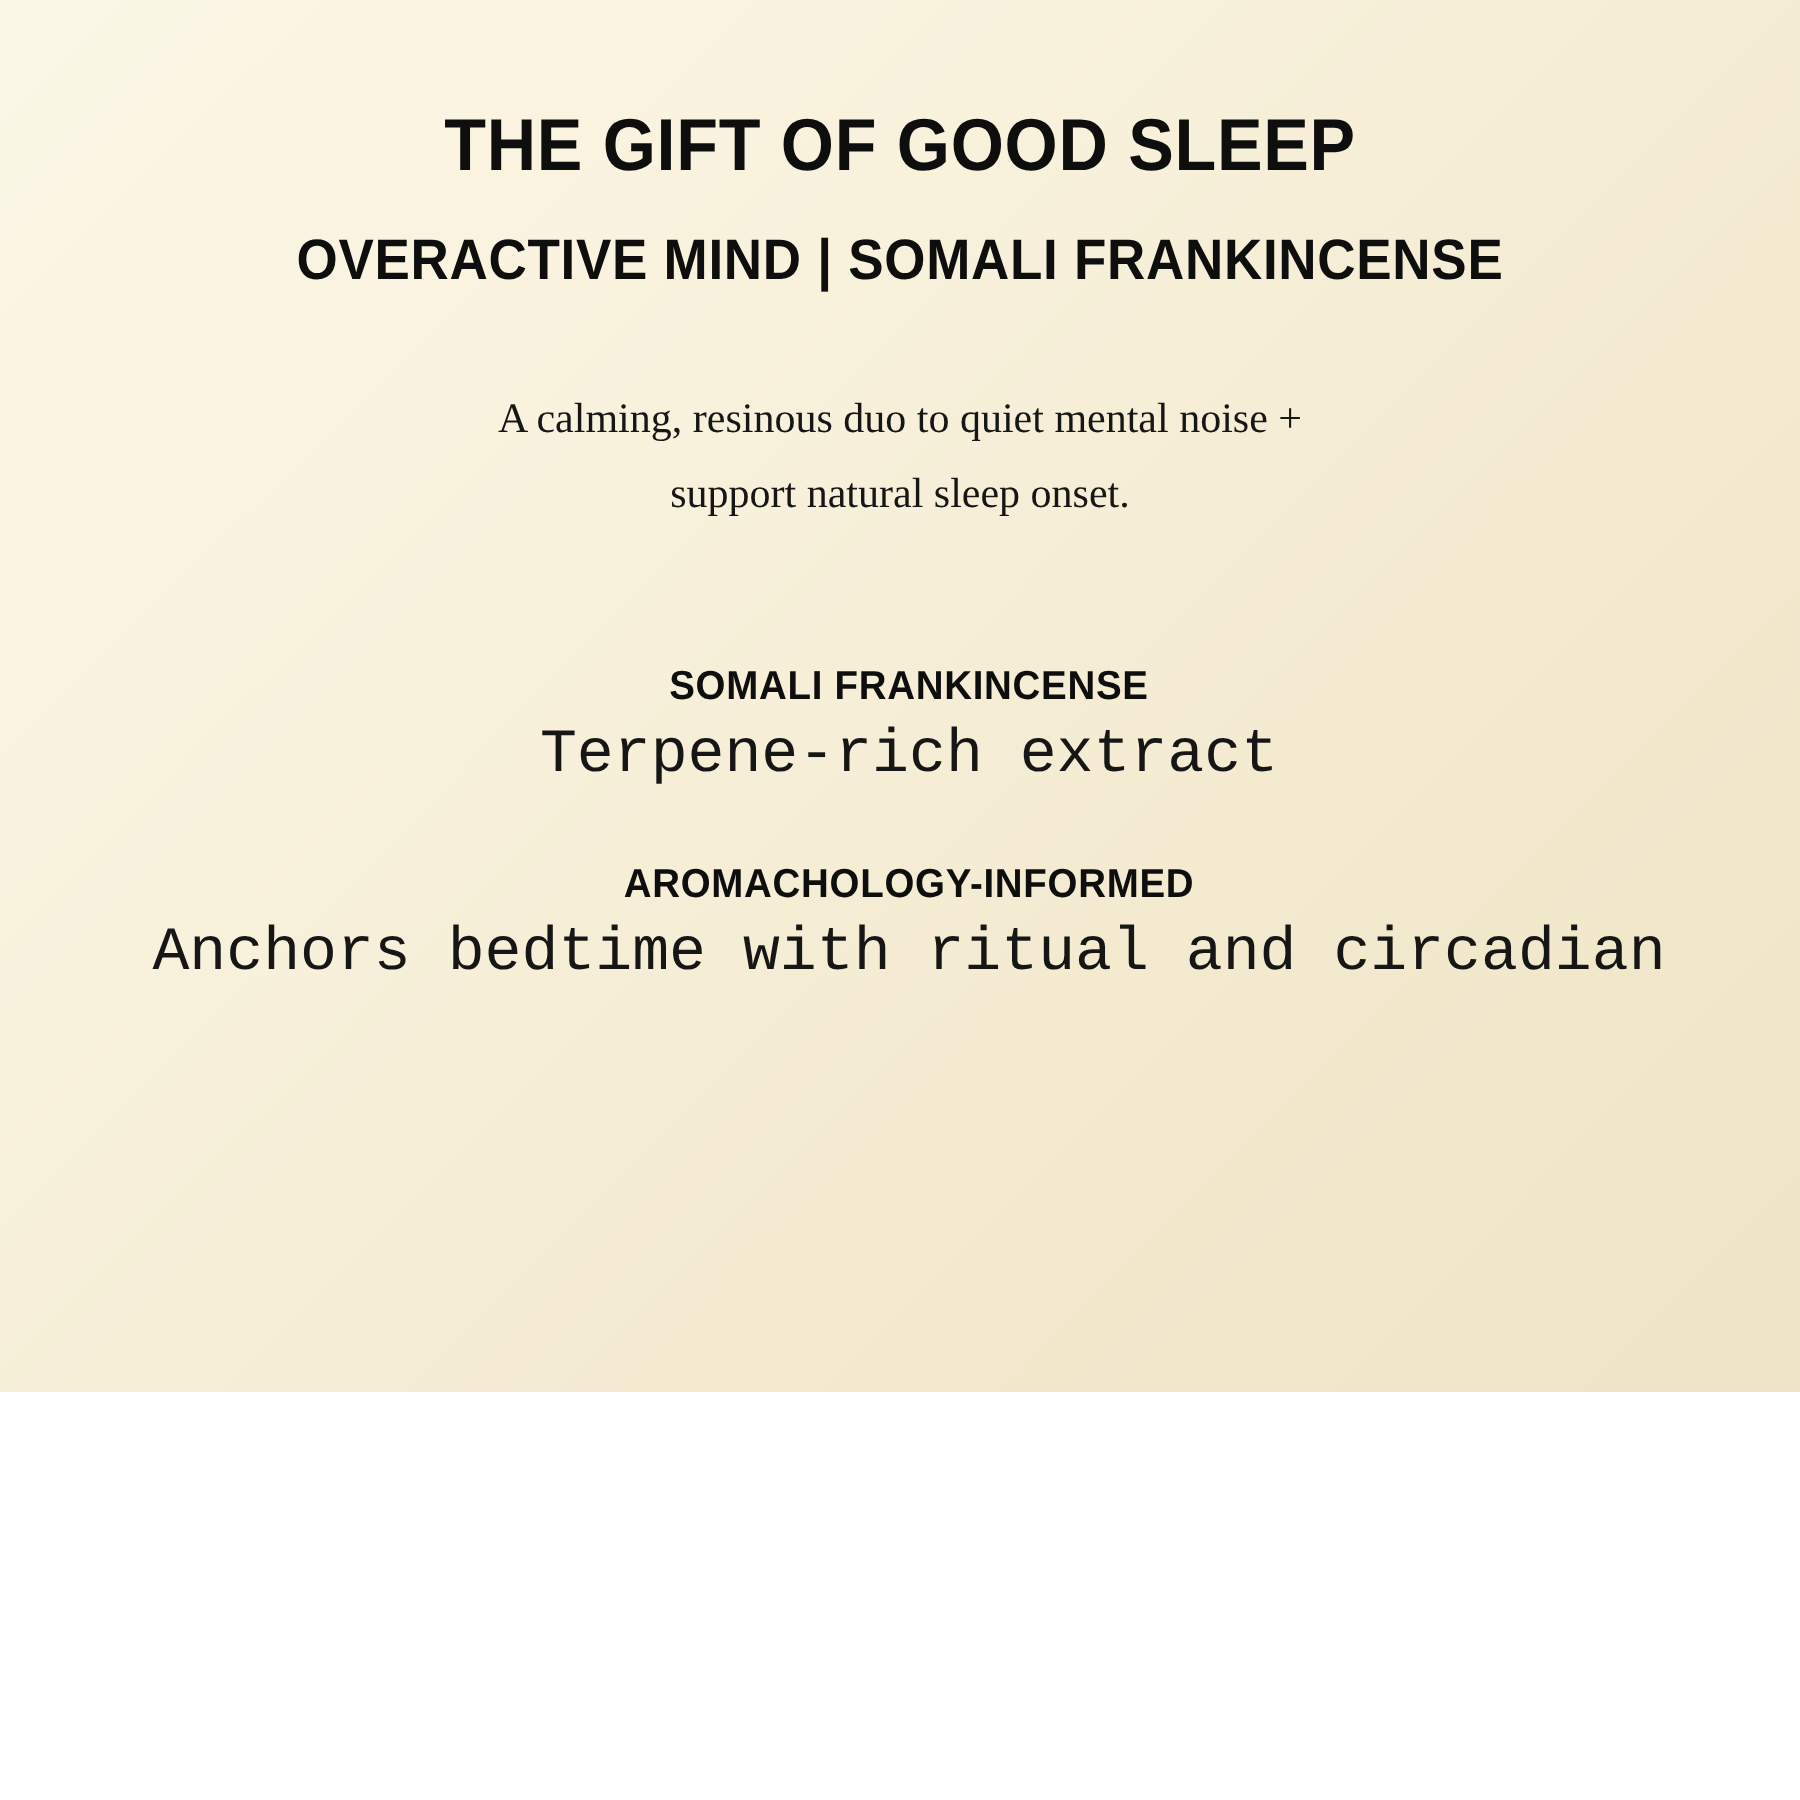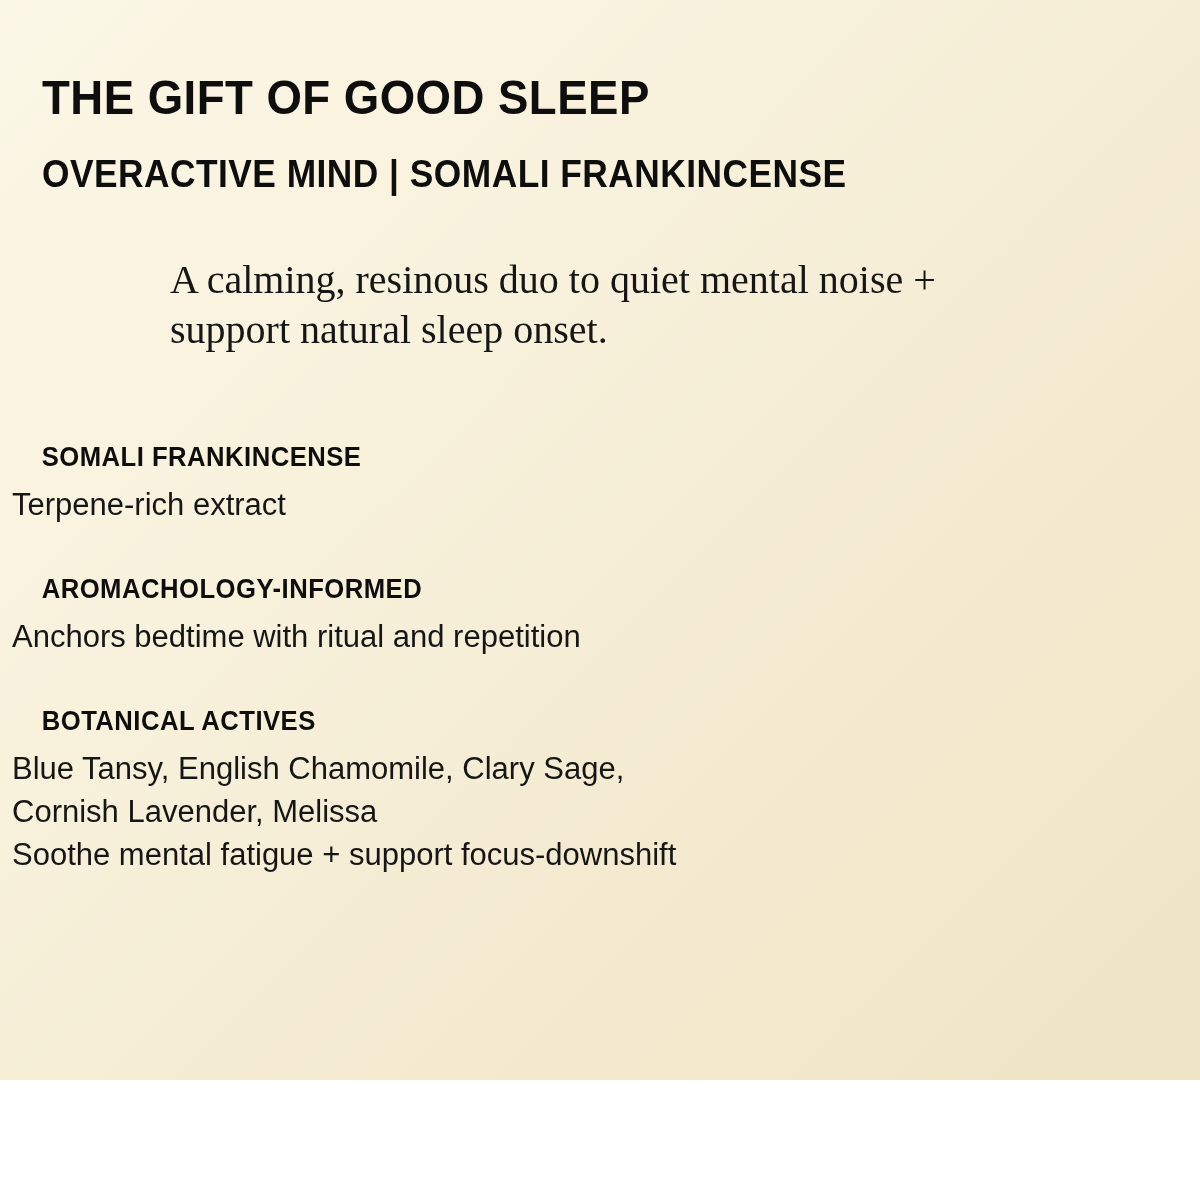--- a/index.html
+++ b/index.html
@@ -2,23 +2,24 @@
 <html><head>
 <meta charset="utf-8">
 <style>
   html, body {
     margin: 0;
     padding: 0;
   }
   .card {
     position: relative;
     width: 1200px;
-    height: 1080px;
+    height: 928px;
     overflow: hidden;
     background: linear-gradient(135deg, #fbf7e6 0%, #f8f1dc 35%, #f3ead0 65%, #efe4c5 100%);
+    text-align: center;
     color: #131313;
     box-sizing: border-box;
     padding-top: 70px;
   }
   .title {
     margin: 0;
     font-family: "Liberation Sans", sans-serif;
     font-weight: 800;
     font-size: 49px;
     line-height: 1.12;
@@ -35,21 +36,21 @@
     line-height: 1.15;
     letter-spacing: 0.5px;
     color: #0e0e0e;
     transform: scaleX(0.93);
     transform-origin: center;
   }
   .description {
     margin: 58px auto 0 auto;
     max-width: 860px;
     font-family: "Liberation Serif", "DejaVu Serif", serif;
-    font-size: 40px;
+    font-size: 28px;
     line-height: 50px;
     white-space: pre-line;
     color: #161616;
   }
   .sections {
     margin-top: 86px;
     margin-left: 12px;
   }
   .section {
     margin-bottom: 47px;
@@ -59,43 +60,37 @@
     font-family: "Liberation Sans", sans-serif;
     font-weight: 800;
     font-size: 27px;
     line-height: 32px;
     letter-spacing: 0.5px;
     color: #0e0e0e;
     transform: scaleX(0.95);
     transform-origin: center;
   }
   .section-line {
-    font-family: Liberation Sans, sans-serif;
-    font-size: 31px;
+    font-family: Liberation Mono, monospace;
+    font-size: 41px;
     line-height: 43px;
     color: #161616;
   }
 </style>
 </head>
 <body>
 
 <div class="card">
   <h1 class="title">THE GIFT OF GOOD SLEEP</h1>
   <h2 class="subtitle">OVERACTIVE MIND | SOMALI FRANKINCENSE</h2>
   <p class="description">A calming, resinous duo to quiet mental noise +
 support natural sleep onset.</p>
   <div class="sections">
       <section class="section">
         <h3 class="section-heading">SOMALI FRANKINCENSE</h3>
         <div class="section-line">Terpene-rich extract</div>
       </section>
       <section class="section">
         <h3 class="section-heading">AROMACHOLOGY-INFORMED</h3>
-        <div class="section-line">Anchors bedtime with ritual and repetition</div>
-      </section>
-      <section class="section">
-        <h3 class="section-heading">BOTANICAL ACTIVES</h3>
-        <div class="section-line">Blue Tansy, English Chamomile, Clary Sage,</div>
-        <div class="section-line">Cornish Lavender, Melissa</div>
-        <div class="section-line">Soothe mental fatigue + support focus-downshift</div>
+        <div class="section-line">Anchors bedtime with ritual and circadian</div>
       </section>
     </div>
 </div>
 
 </body></html>

